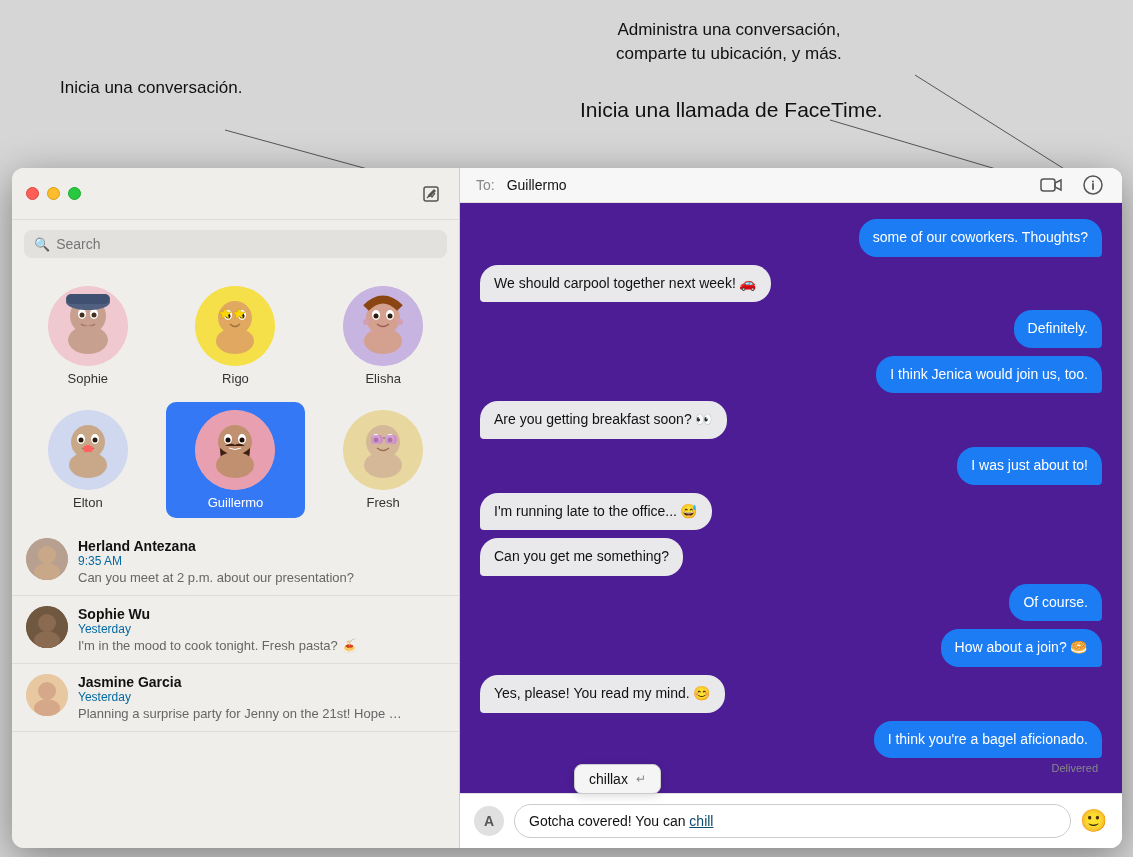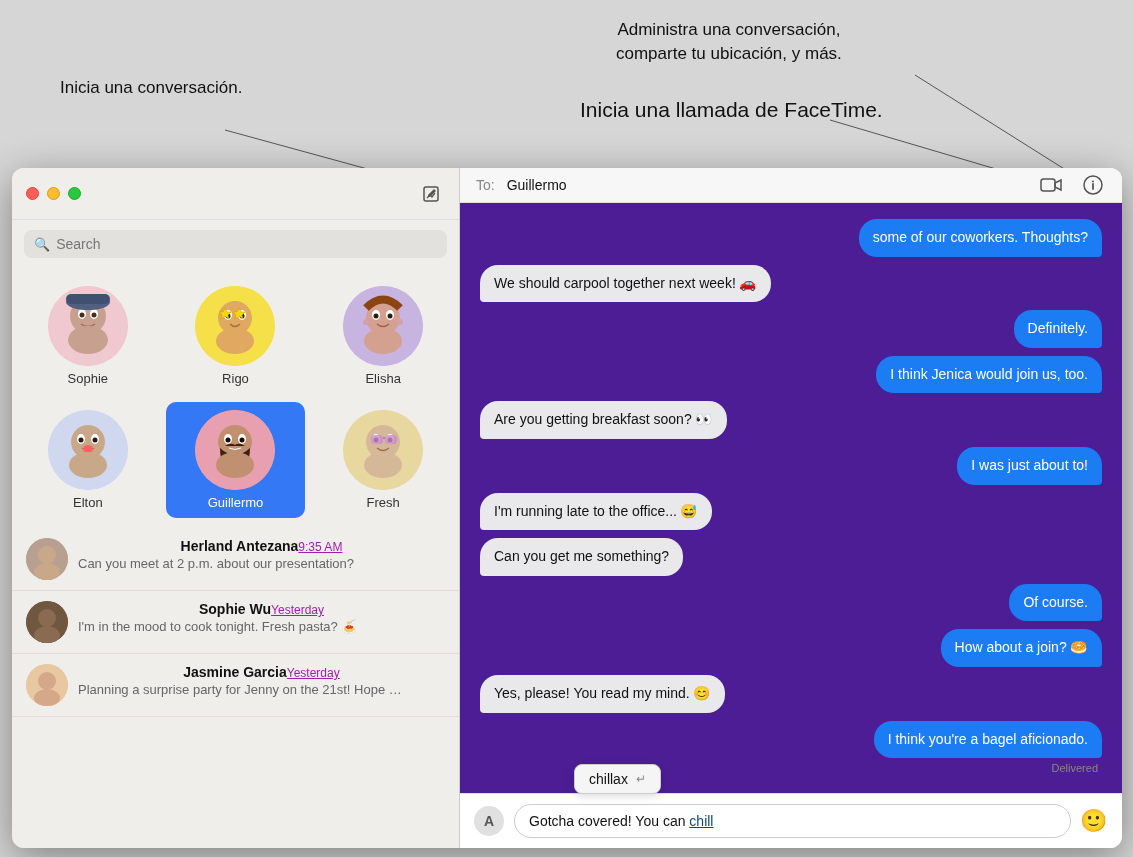--- a/index.html
+++ b/index.html
@@ -208,31 +208,31 @@
     .convo-av-jasmine { background: #e8c8a0; }
     .convo-content {
       flex: 1;
       min-width: 0;
     }
     .convo-header {
       display: flex;
       justify-content: center;
       align-items: baseline;
       margin-bottom: 2px;
+      flex-direction: column;
     }
     .convo-name {
       font-weight: 600;
       font-size: 14px;
       color: #111;
     }
     .convo-time {
       font-size: 12px;
-      color: #a21caf;
+      color: #0369a1;
       white-space: nowrap;
-      text-decoration: underline;
     }
     .convo-preview {
       font-size: 13px;
       color: #666;
       white-space: nowrap;
       overflow: hidden;
       text-overflow: ellipsis;
       max-width: 330px;
     }
 

